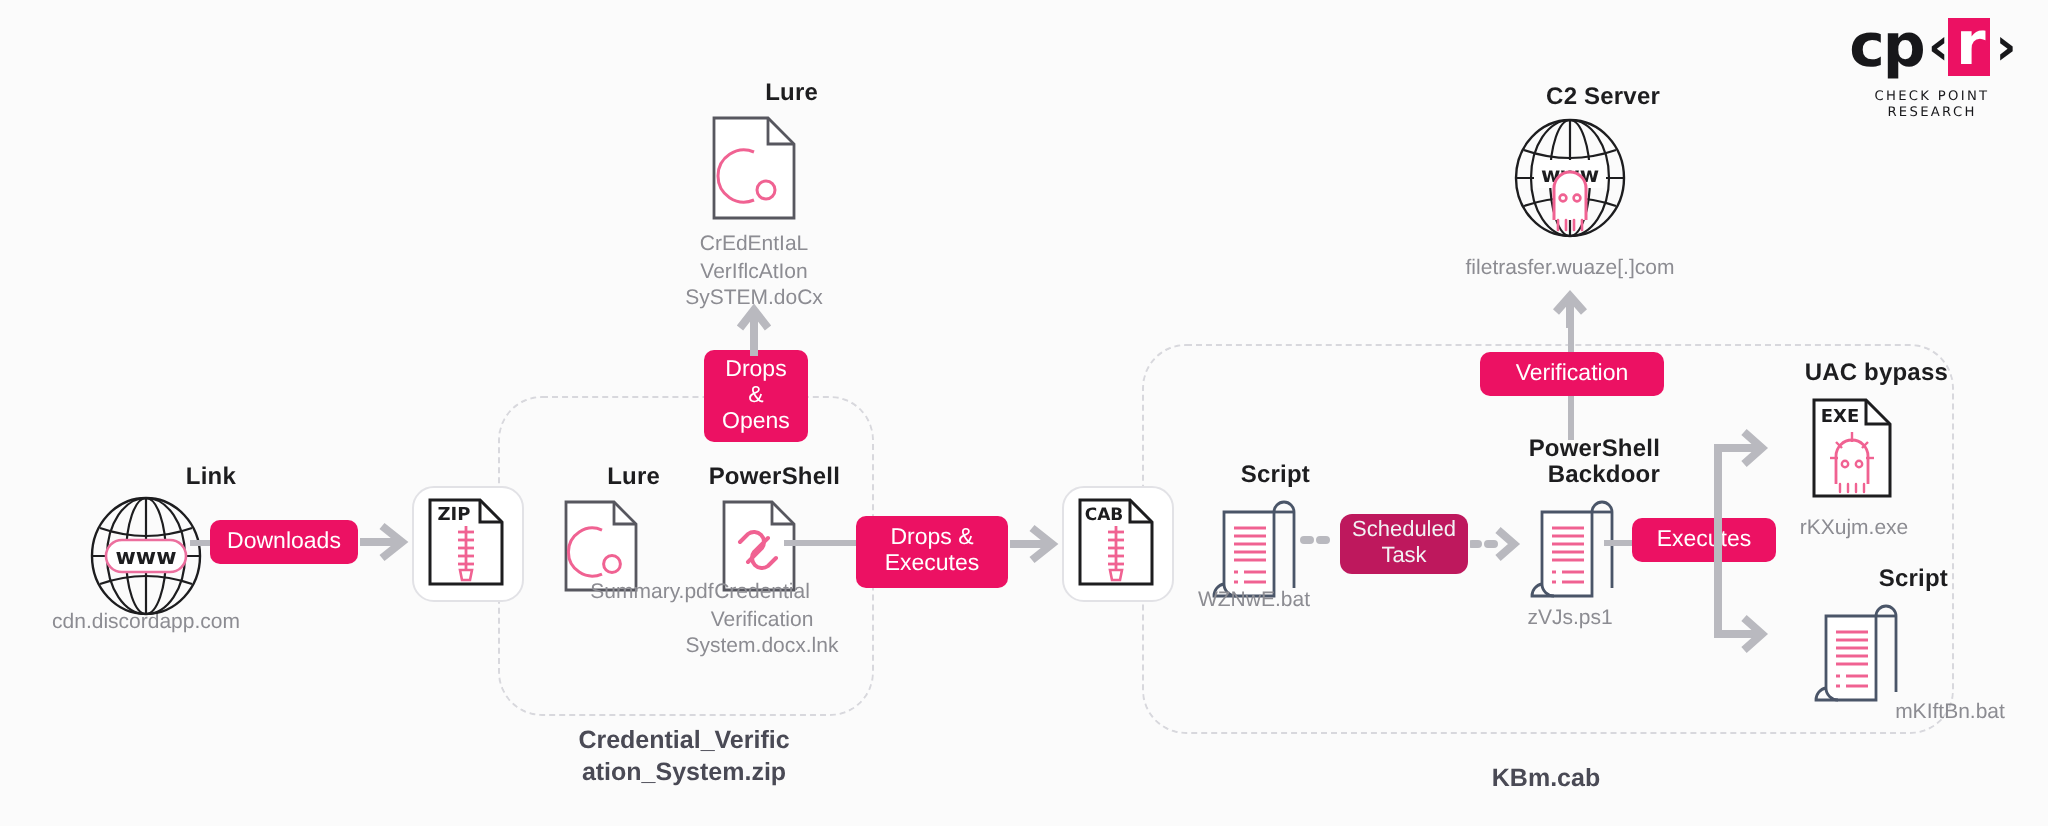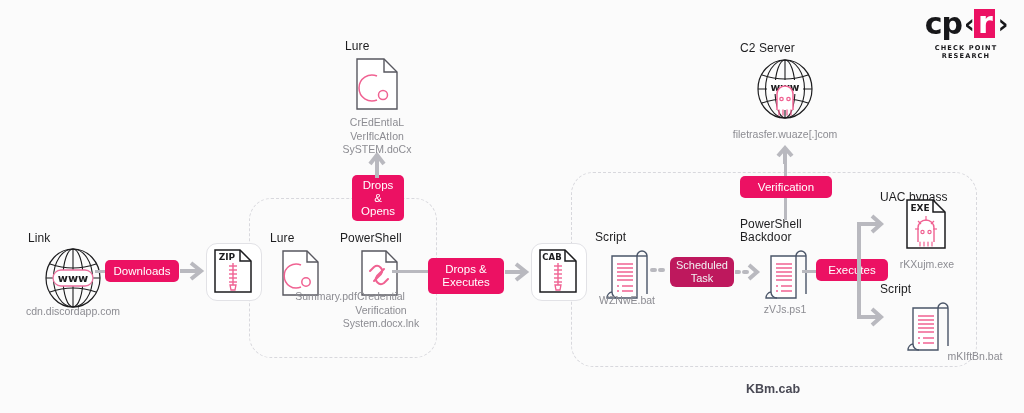--- a/index.html
+++ b/index.html
@@ -6,22 +6,22 @@
   body{
     width:1024px;height:413px;background:#fbfbfb;
     font-family:"Liberation Sans",sans-serif;
     position:relative;overflow:hidden;
   }
   .stage{position:absolute;left:0;top:0;width:1024px;height:413px;}
   .abs{position:absolute;}
 
   
   .node-title{
-    font-size:12px;font-weight:normal;color:#1d1d1f;
-    text-align:left;line-height:13px;letter-spacing:.1px;
+    font-size:12px;font-weight:bold;color:#1d1d1f;
+    text-align:right;line-height:13px;letter-spacing:.1px;
   }
   .node-file{
     font-size:10.5px;color:#8c8c92;text-align:center;line-height:13.5px;
   }
   .container-label{
     font-size:12.5px;font-weight:bold;color:#4a4a55;
     text-align:center;line-height:16px;
   }
 
   
@@ -50,21 +50,21 @@
   
   .line-h{background:#b9b9bf;height:2.5px;}
   .line-v{background:#b9b9bf;width:2.5px;}
 
   
   .logo-txt{
     font-family:"DejaVu Sans",sans-serif;font-weight:bold;
     font-size:30px;color:#17171a;letter-spacing:-1px;line-height:30px;
   }
   .logo-tag{
-    font-size:6.6px;font-weight:bold;color:#17171a;
+    font-size:6.6px;font-weight:normal;color:#17171a;
     letter-spacing:1.15px;text-align:center;
     font-family:"DejaVu Sans",sans-serif;
   }
 </style>
 </head>
 <body>
 
 <div class="stage">
 
   <div class="abs" style="left:916px;top:8px;width:100px;height:46px;">
@@ -72,20 +72,22 @@
       <span class="logo-txt">cp</span>
       <span class="logo-txt" style="font-size:26px;margin:0 1px 0 2px;">‹</span>
       <span class="abs" style="left:58px;top:1px;width:21px;height:29px;background:#ec1163;"></span>
       <span class="logo-txt abs" style="left:62px;top:0px;color:#ffffff;">r</span>
       <span class="logo-txt" style="font-size:26px;margin-left:23px;">›</span>
     </div>
     <div class="logo-tag abs" style="left:0;top:36px;width:100px;">CHECK POINT RESEARCH</div>
   </div>
 
   <div class="abs dashed-box" style="left:249px;top:198px;width:186px;height:158px;"></div>
+  <div class="abs container-label" style="left:249px;top:362px;width:186px;white-space:pre-line;">Credential_Verific
+ation_System.zip</div>
 
   <div class="abs dashed-box" style="left:571px;top:172px;width:404px;height:193px;"></div>
   <div class="abs container-label" style="left:571px;top:381px;width:404px;">KBm.cab</div>
 
   <div class="abs node-file" style="left:8px;top:305px;width:130px;">cdn.discordapp.com</div>
   <div class="abs" style="left:28px;top:232px;width:90px;height:90px;">
     <div class="node-title abs" style="left:0;top:0;width:90px;">Link</div>
     <svg class="abs" style="left:15px;top:15px;" width="60" height="62" viewBox="0 0 60 62">
       <ellipse cx="30" cy="31" rx="27" ry="29" fill="none" stroke="#1d1d1f" stroke-width="1.2"></ellipse>
       <ellipse cx="30" cy="31" rx="10" ry="29" fill="none" stroke="#1d1d1f" stroke-width="1.1"></ellipse>
@@ -285,21 +287,21 @@
   <div class="abs badge" style="left:816px;top:259px;width:72px;height:22px;">Executes</div>
 
   <svg class="abs" style="left:850px;top:205px;" width="46" height="130" viewBox="0 0 46 130">
     <path d="M9 65 L9 19 L28 19" fill="none" stroke="#b9b9bf" stroke-width="4"></path>
     <path d="M22 11 L31 19 L22 27" fill="none" stroke="#b9b9bf" stroke-width="4"></path>
     <path d="M9 65 L9 112 L28 112" fill="none" stroke="#b9b9bf" stroke-width="4"></path>
     <path d="M22 104 L31 112 L22 120" fill="none" stroke="#b9b9bf" stroke-width="4"></path>
   </svg>
 
   <div class="abs" style="left:880px;top:180px;width:94px;height:80px;">
-    <div class="node-title abs" style="left:0;top:0;width:94px;margin-top:11px;">UAC bypass</div>
+    <div class="node-title abs" style="left:0;top:0;width:94px;">UAC bypass</div>
     <svg class="abs" style="left:25px;top:18px;" width="44" height="52" viewBox="0 0 44 52">
       <path d="M2 2 H28 L40 14 V50 H2 Z" fill="#ffffff" stroke="#1d1d1f" stroke-width="1.5"></path>
       <path d="M28 2 V14 H40" fill="none" stroke="#1d1d1f" stroke-width="1.5"></path>
       <text x="15" y="13" text-anchor="middle" font-family="DejaVu Sans, sans-serif" font-size="9" font-weight="bold" fill="#1d1d1f">EXE</text>
       <path d="M13 44 V30 A8 8 0 0 1 29 30 V44" fill="#ffffff" stroke="#f06292" stroke-width="1.4"></path>
       <g stroke="#f06292" stroke-width="1.2" fill="none">
         <line x1="21" y1="18" x2="21" y2="23"></line>
         <line x1="13" y1="23" x2="16" y2="26"></line>
         <line x1="29" y1="23" x2="26" y2="26"></line>
         <line x1="10" y1="31" x2="14" y2="31"></line>

